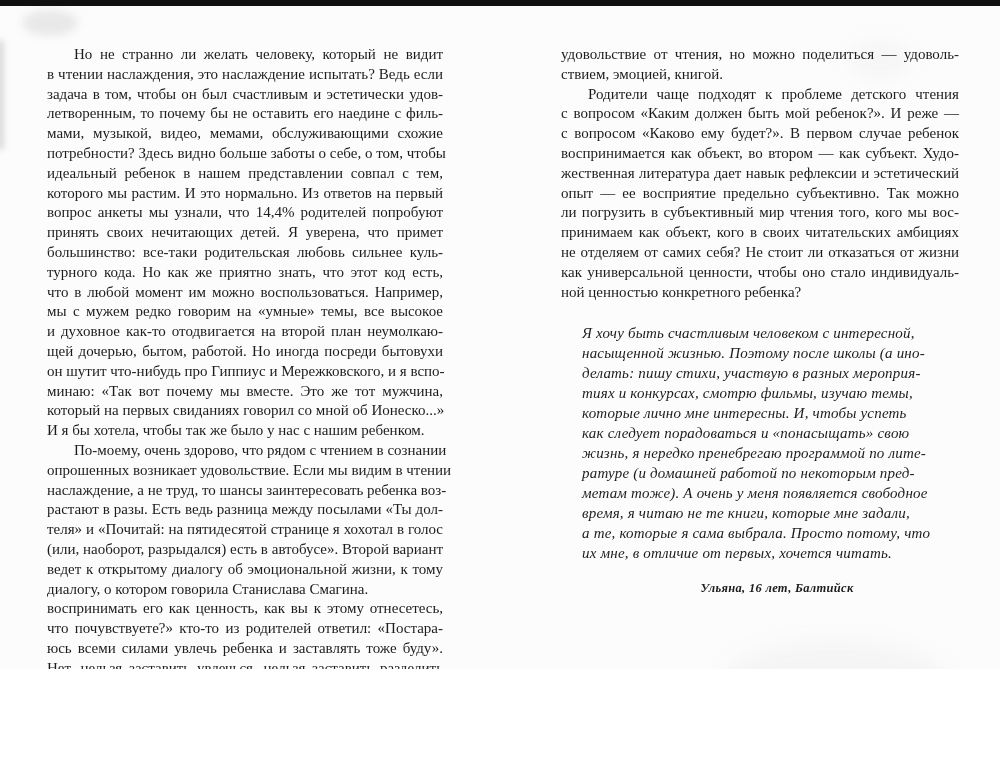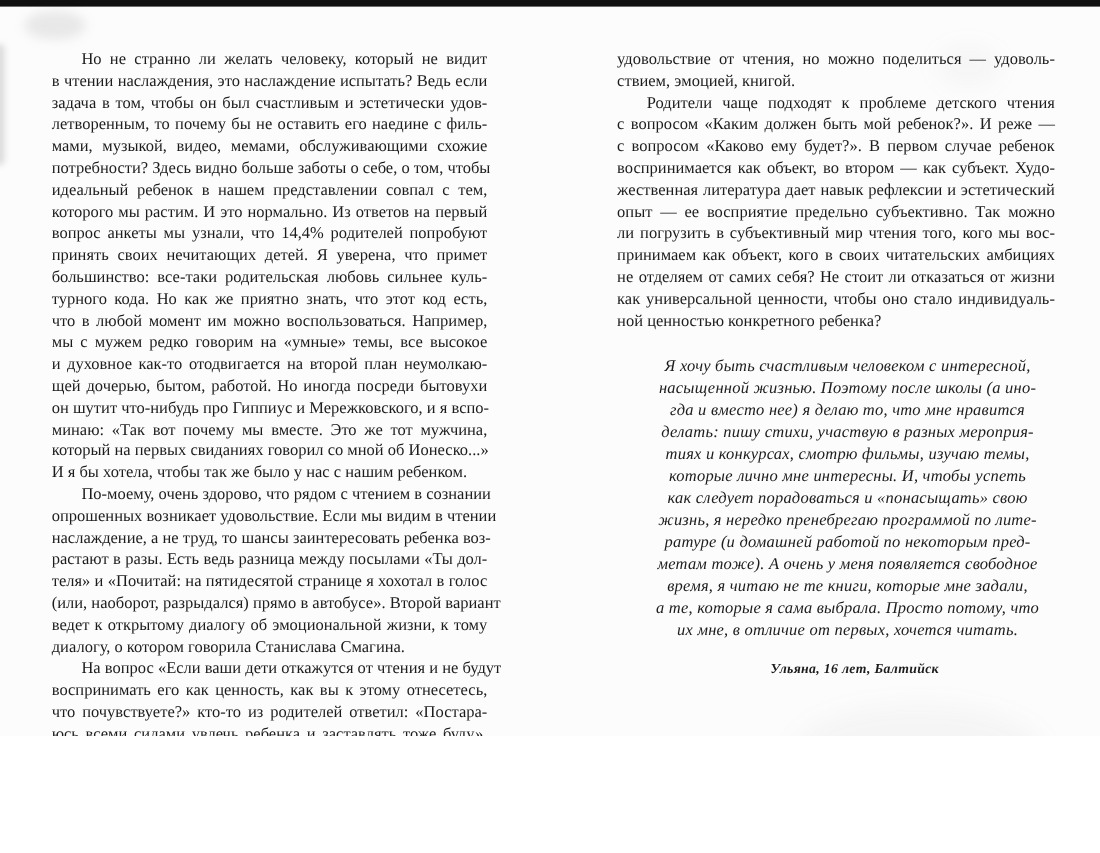--- a/index.html
+++ b/index.html
@@ -45,21 +45,21 @@
 
   .block-quote{
     margin-top:21px;
     padding-left:21px;
     font-style:italic;
   }
   .block-quote .line{
     line-height:20px;
     height:20px;
     letter-spacing:0.2px;
-    text-align:center;
+    text-align:left;
     font-style:italic;
   }
 
   .block-attribution{
     margin-top:18px;
     padding-left:34px;
     text-align:center;
     font-style:italic;
     font-weight:bold;
     font-size:12.5px;
@@ -110,26 +110,25 @@
         <div class="line just">минаю: «Так вот почему мы вместе. Это же тот мужчина,</div>
         <div class="line just">который на первых свиданиях говорил со мной об Ионеско...»</div>
         <div class="line ragged">И я бы хотела, чтобы так же было у нас с нашим ребенком.</div>
       </div>
       <div class="block-paragraph">
         <div class="line just indent">По-моему, очень здорово, что рядом с чтением в сознании</div>
         <div class="line just">опрошенных возникает удовольствие. Если мы видим в чтении</div>
         <div class="line just">наслаждение, а не труд, то шансы заинтересовать ребенка воз-</div>
         <div class="line just">растают в разы. Есть ведь разница между посылами «Ты дол-</div>
         <div class="line just">теля» и «Почитай: на пятидесятой странице я хохотал в голос</div>
-        <div class="line just">(или, наоборот, разрыдался) прямо в автобусе». Второй вариант</div>
+        <div class="line just">(или, наоборот, разрыдался) есть в автобусе». Второй вариант</div>
         <div class="line just">ведет к открытому диалогу об эмоциональной жизни, к тому</div>
         <div class="line ragged">диалогу, о котором говорила Станислава Смагина.</div>
       </div>
       <div class="block-paragraph">
-        <div class="line just indent">На вопрос «Если ваши дети откажутся от чтения и не будут</div>
         <div class="line just">воспринимать его как ценность, как вы к этому отнесетесь,</div>
         <div class="line just">что почувствуете?» кто-то из родителей ответил: «Постара-</div>
         <div class="line just">юсь всеми силами увлечь ребенка и заставлять тоже буду».</div>
         <div class="line just">Нет, нельзя заставить увлечься, нельзя заставить разделить</div>
       </div>
     </div>
 
   <div class="text-column right">
       <div class="block-paragraph">
         <div class="line just">удовольствие от чтения, но можно поделиться — удоволь-</div>
@@ -144,21 +143,20 @@
         <div class="line just">опыт — ее восприятие предельно субъективно. Так можно</div>
         <div class="line just">ли погрузить в субъективный мир чтения того, кого мы вос-</div>
         <div class="line just">принимаем как объект, кого в своих читательских амбициях</div>
         <div class="line just">не отделяем от самих себя? Не стоит ли отказаться от жизни</div>
         <div class="line just">как универсальной ценности, чтобы оно стало индивидуаль-</div>
         <div class="line ragged">ной ценностью конкретного ребенка?</div>
       </div>
       <div class="block-quote">
         <div class="line">Я хочу быть счастливым человеком с интересной,</div>
         <div class="line">насыщенной жизнью. Поэтому после школы (а ино-</div>
-        <div class="line">гда и вместо нее) я делаю то, что мне нравится</div>
         <div class="line">делать: пишу стихи, участвую в разных мероприя-</div>
         <div class="line">тиях и конкурсах, смотрю фильмы, изучаю темы,</div>
         <div class="line">которые лично мне интересны. И, чтобы успеть</div>
         <div class="line">как следует порадоваться и «понасыщать» свою</div>
         <div class="line">жизнь, я нередко пренебрегаю программой по лите-</div>
         <div class="line">ратуре (и домашней работой по некоторым пред-</div>
         <div class="line">метам тоже). А очень у меня появляется свободное</div>
         <div class="line">время, я читаю не те книги, которые мне задали,</div>
         <div class="line">а те, которые я сама выбрала. Просто потому, что</div>
         <div class="line">их мне, в отличие от первых, хочется читать.</div>

